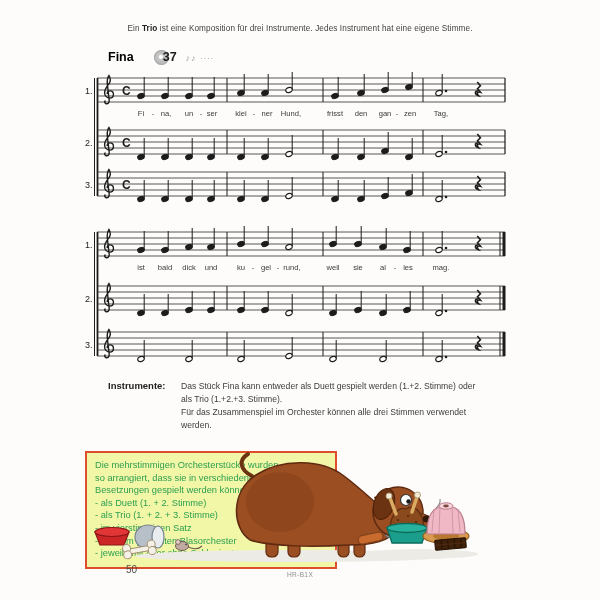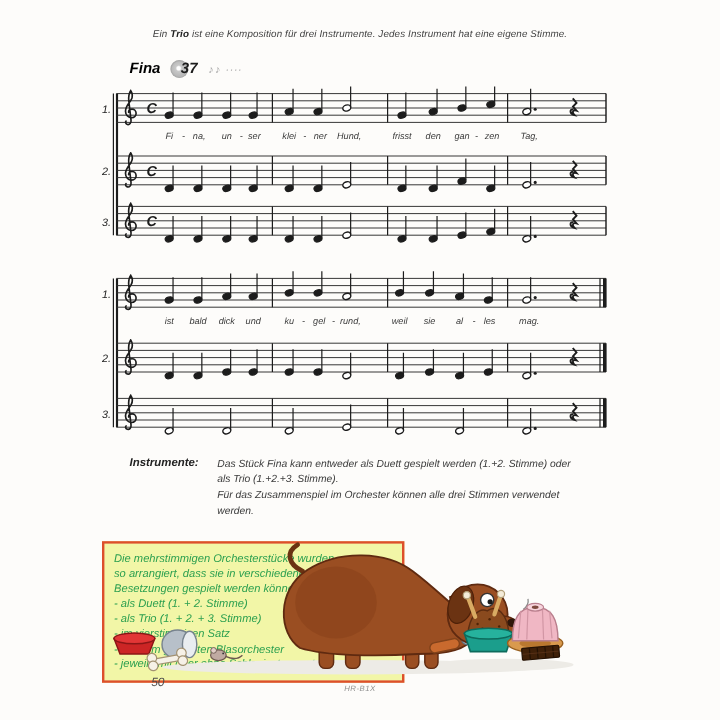--- a/index.html
+++ b/index.html
@@ -1,25 +1,25 @@
 <!DOCTYPE html>
 <html style="--box-bg: #f2f6a7; --box-border: #dd4f2c; --box-text: #2da050; --dog-brown: #9a4e22; --dog-dark: #5f2a10; --bowl-teal: #1b9e8c; --cake-pink: #f0b7c4; --red-bowl: #cc2525;"><head>
 <meta charset="utf-8">
 <style>
   html,body{margin:0;padding:0;}
   body{width:600px;height:600px;position:relative;background:#fff;
        font-family:"Liberation Sans",sans-serif;color:#333;}
-  .page{position:absolute;inset:0;background:#fdfcfa;overflow:hidden;font-style:italic;}
+  .page{position:absolute;inset:0;background:#fdfcfa;overflow:hidden;}
   .abs{position:absolute;}
   .intro{top:24px;left:50px;right:50px;text-align:center;font-size:8.2px;color:#3f3f3f;letter-spacing:.1px;}
   .intro b{color:#222;}
   .title-row{top:48px;left:108px;display:flex;align-items:center;height:18px;}
   .piece-title{font-size:12.5px;font-weight:bold;color:#000000;}
   .piece-subtitle{font-size:8px;color:#3c3c3c;margin-left:9px;margin-top:2px;}
-  .cd-badge{display:flex;align-items:center;margin-left:8px;}
+  .cd-badge{display:flex;align-items:center;margin-left:20px;}
   .cd-disc{width:15px;height:15px;border-radius:50%;
      background:radial-gradient(circle at 46% 46%, #ffffff 12%, #c9c9c9 22%, #b7b7b7 58%, #dcdcdc 78%, #c2c2c2 100%);
      box-shadow:inset 0 0 0 1px #ababab;}
   .cd-num{font-size:12.5px;font-weight:bold;color:#1c1c1c;margin-left:-6px;position:relative;}
   .rating{font-size:9px;color:#a8a8a8;margin-left:9px;letter-spacing:1px;margin-top:1px;}
   svg text{font-family:"Liberation Sans",sans-serif;}
   .spiel-label{top:380px;left:108px;font-size:9.5px;font-weight:bold;color:#222;}
   .spiel-text{top:380px;left:181px;width:320px;font-size:8.6px;line-height:13px;color:#3c3c3c;white-space:pre-line;}
   .info-box{top:431px;left:85px;width:232px;background:var(--box-bg,#f2f6a7);
      border:2px solid var(--box-border,#dd4f2c);padding:6px 8px 7px 8px;margin-top:20px;}

